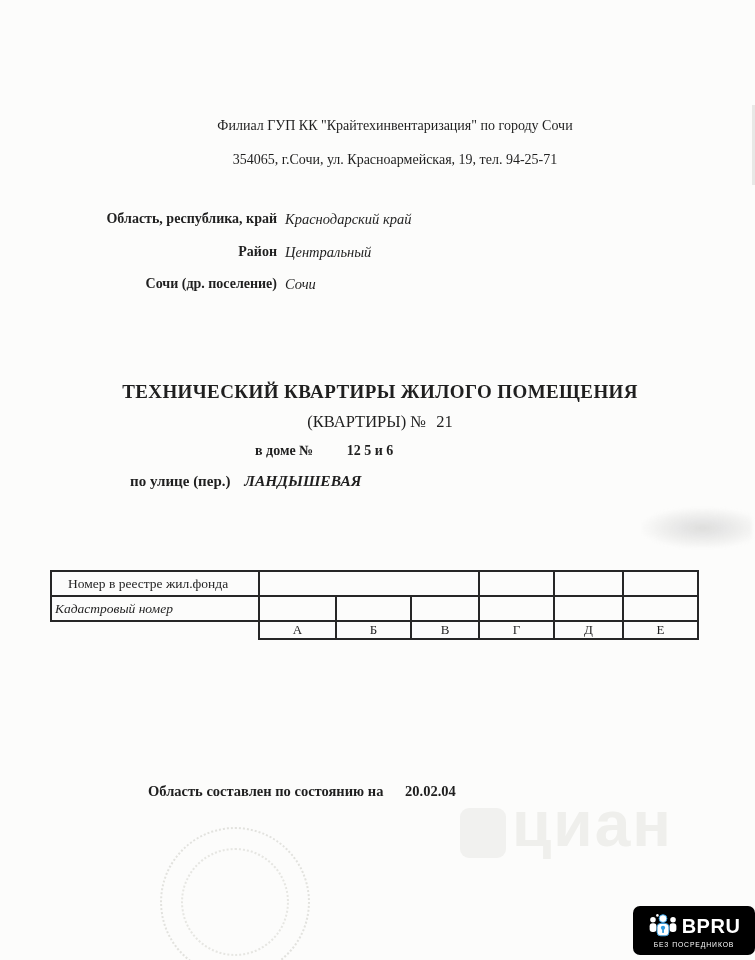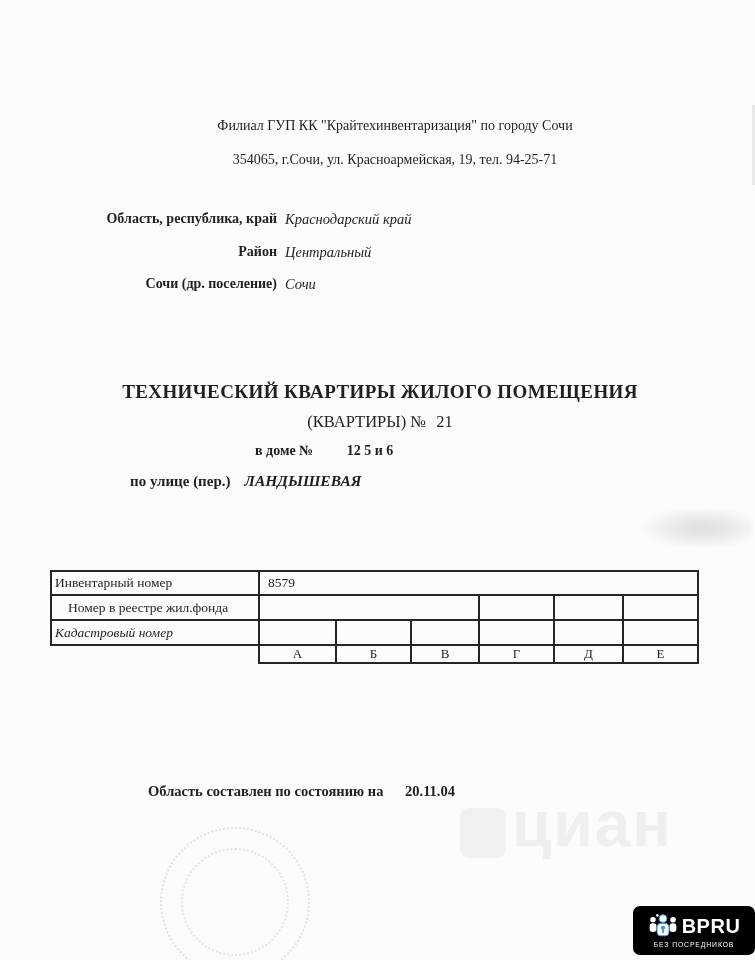--- a/index.html
+++ b/index.html
@@ -132,24 +132,20 @@
       <colgroup>
         <col style="width:208px">
           <col style="width:77px">
           <col style="width:75px">
         <col style="width:68px">
           <col style="width:75px">
           <col style="width:69px">
           <col style="width:75px">
       </colgroup>
       <tbody>
-          <tr class="r1">
-        <td>Инвентарный номер</td>
-        <td class="value" colspan="6">8579</td>
-      </tr>
       <tr class="r2">
         <td>Номер в реестре жил.фонда</td>
         <td colspan="3"></td>
         <td></td>
         <td></td>
         <td></td>
       </tr>
       <tr class="r3">
         <td>Кадастровый номер</td>
         <td></td>
@@ -166,21 +162,21 @@
         <td>В</td>
         <td>Г</td>
         <td>Д</td>
         <td>Е</td>
       </tr>
     </tbody>
       </table>
 
     <div class="footer-line">
       <span>Область составлен по состоянию на</span>
-      <span class="date">20.11.04</span>
+      <span class="date">20.02.04</span>
     </div>
 
   </div>
 
   <div class="bpru">
     <div class="bpru-top">
       <span style="display:inline-flex;">
         <svg width="30" height="26" viewBox="0 0 32 28" xmlns="http://www.w3.org/2000/svg">
           <g fill="#ffffff">
             <circle cx="10" cy="2.6" r="1.4"></circle>

